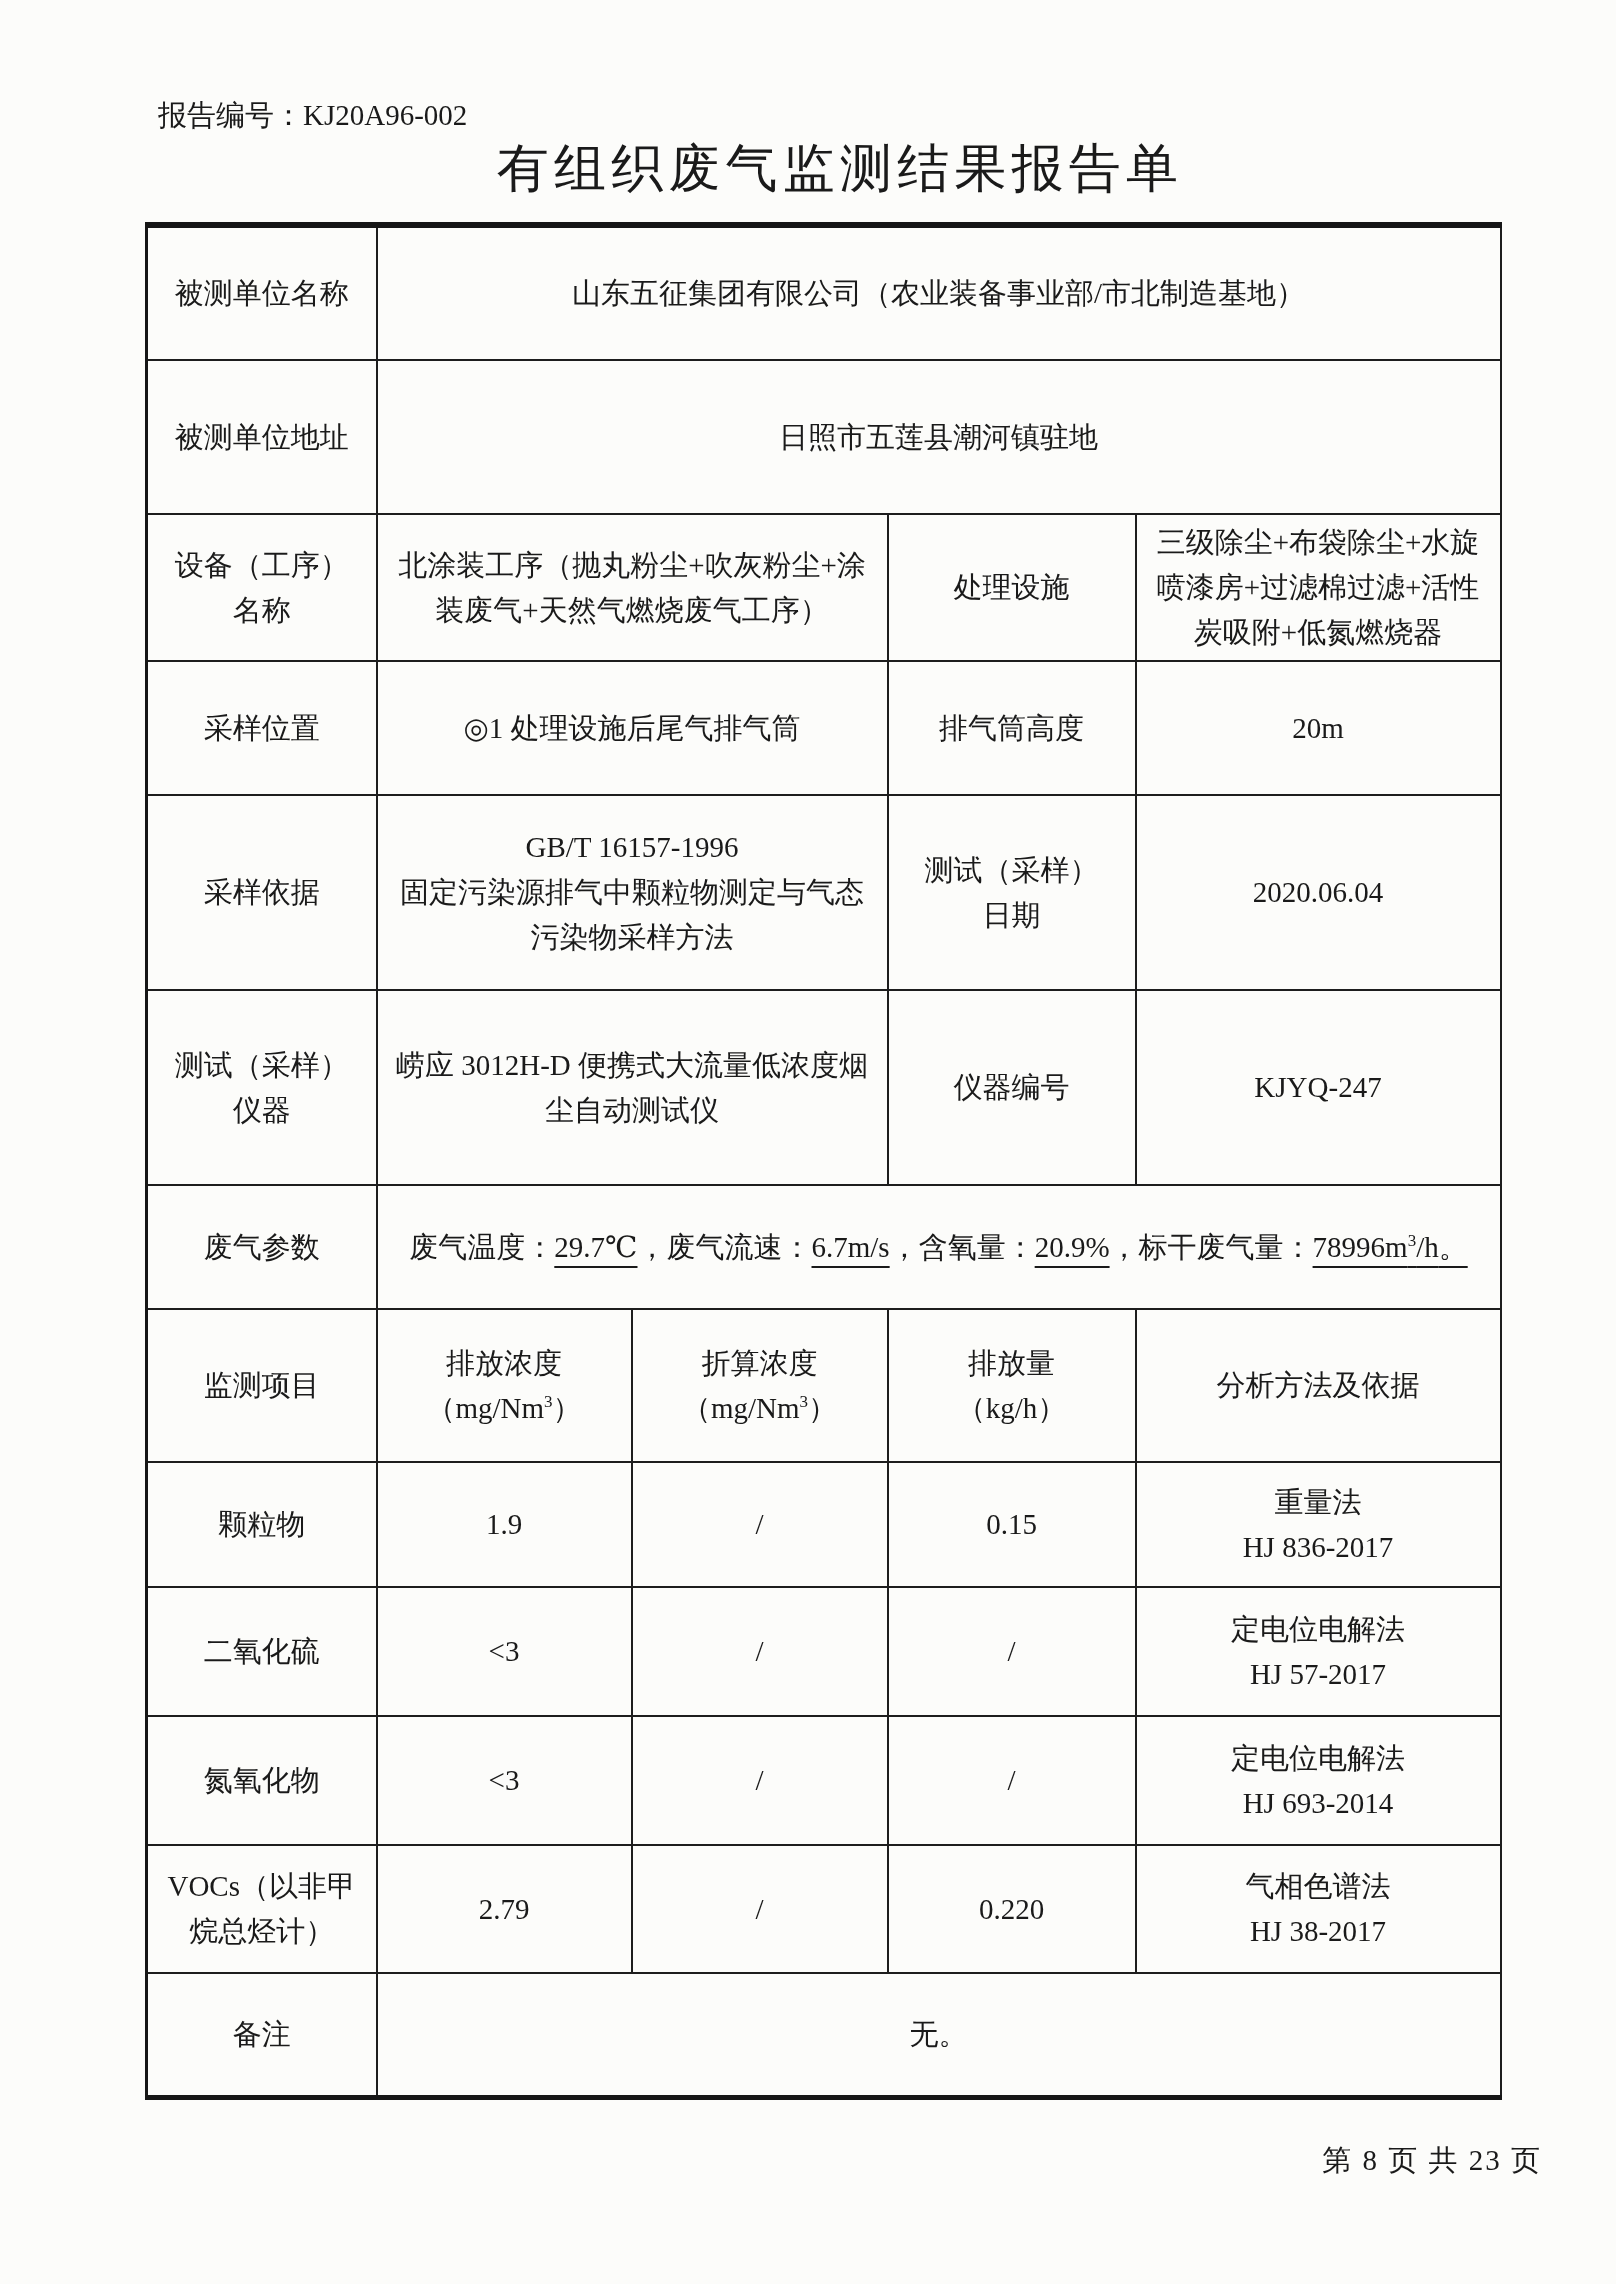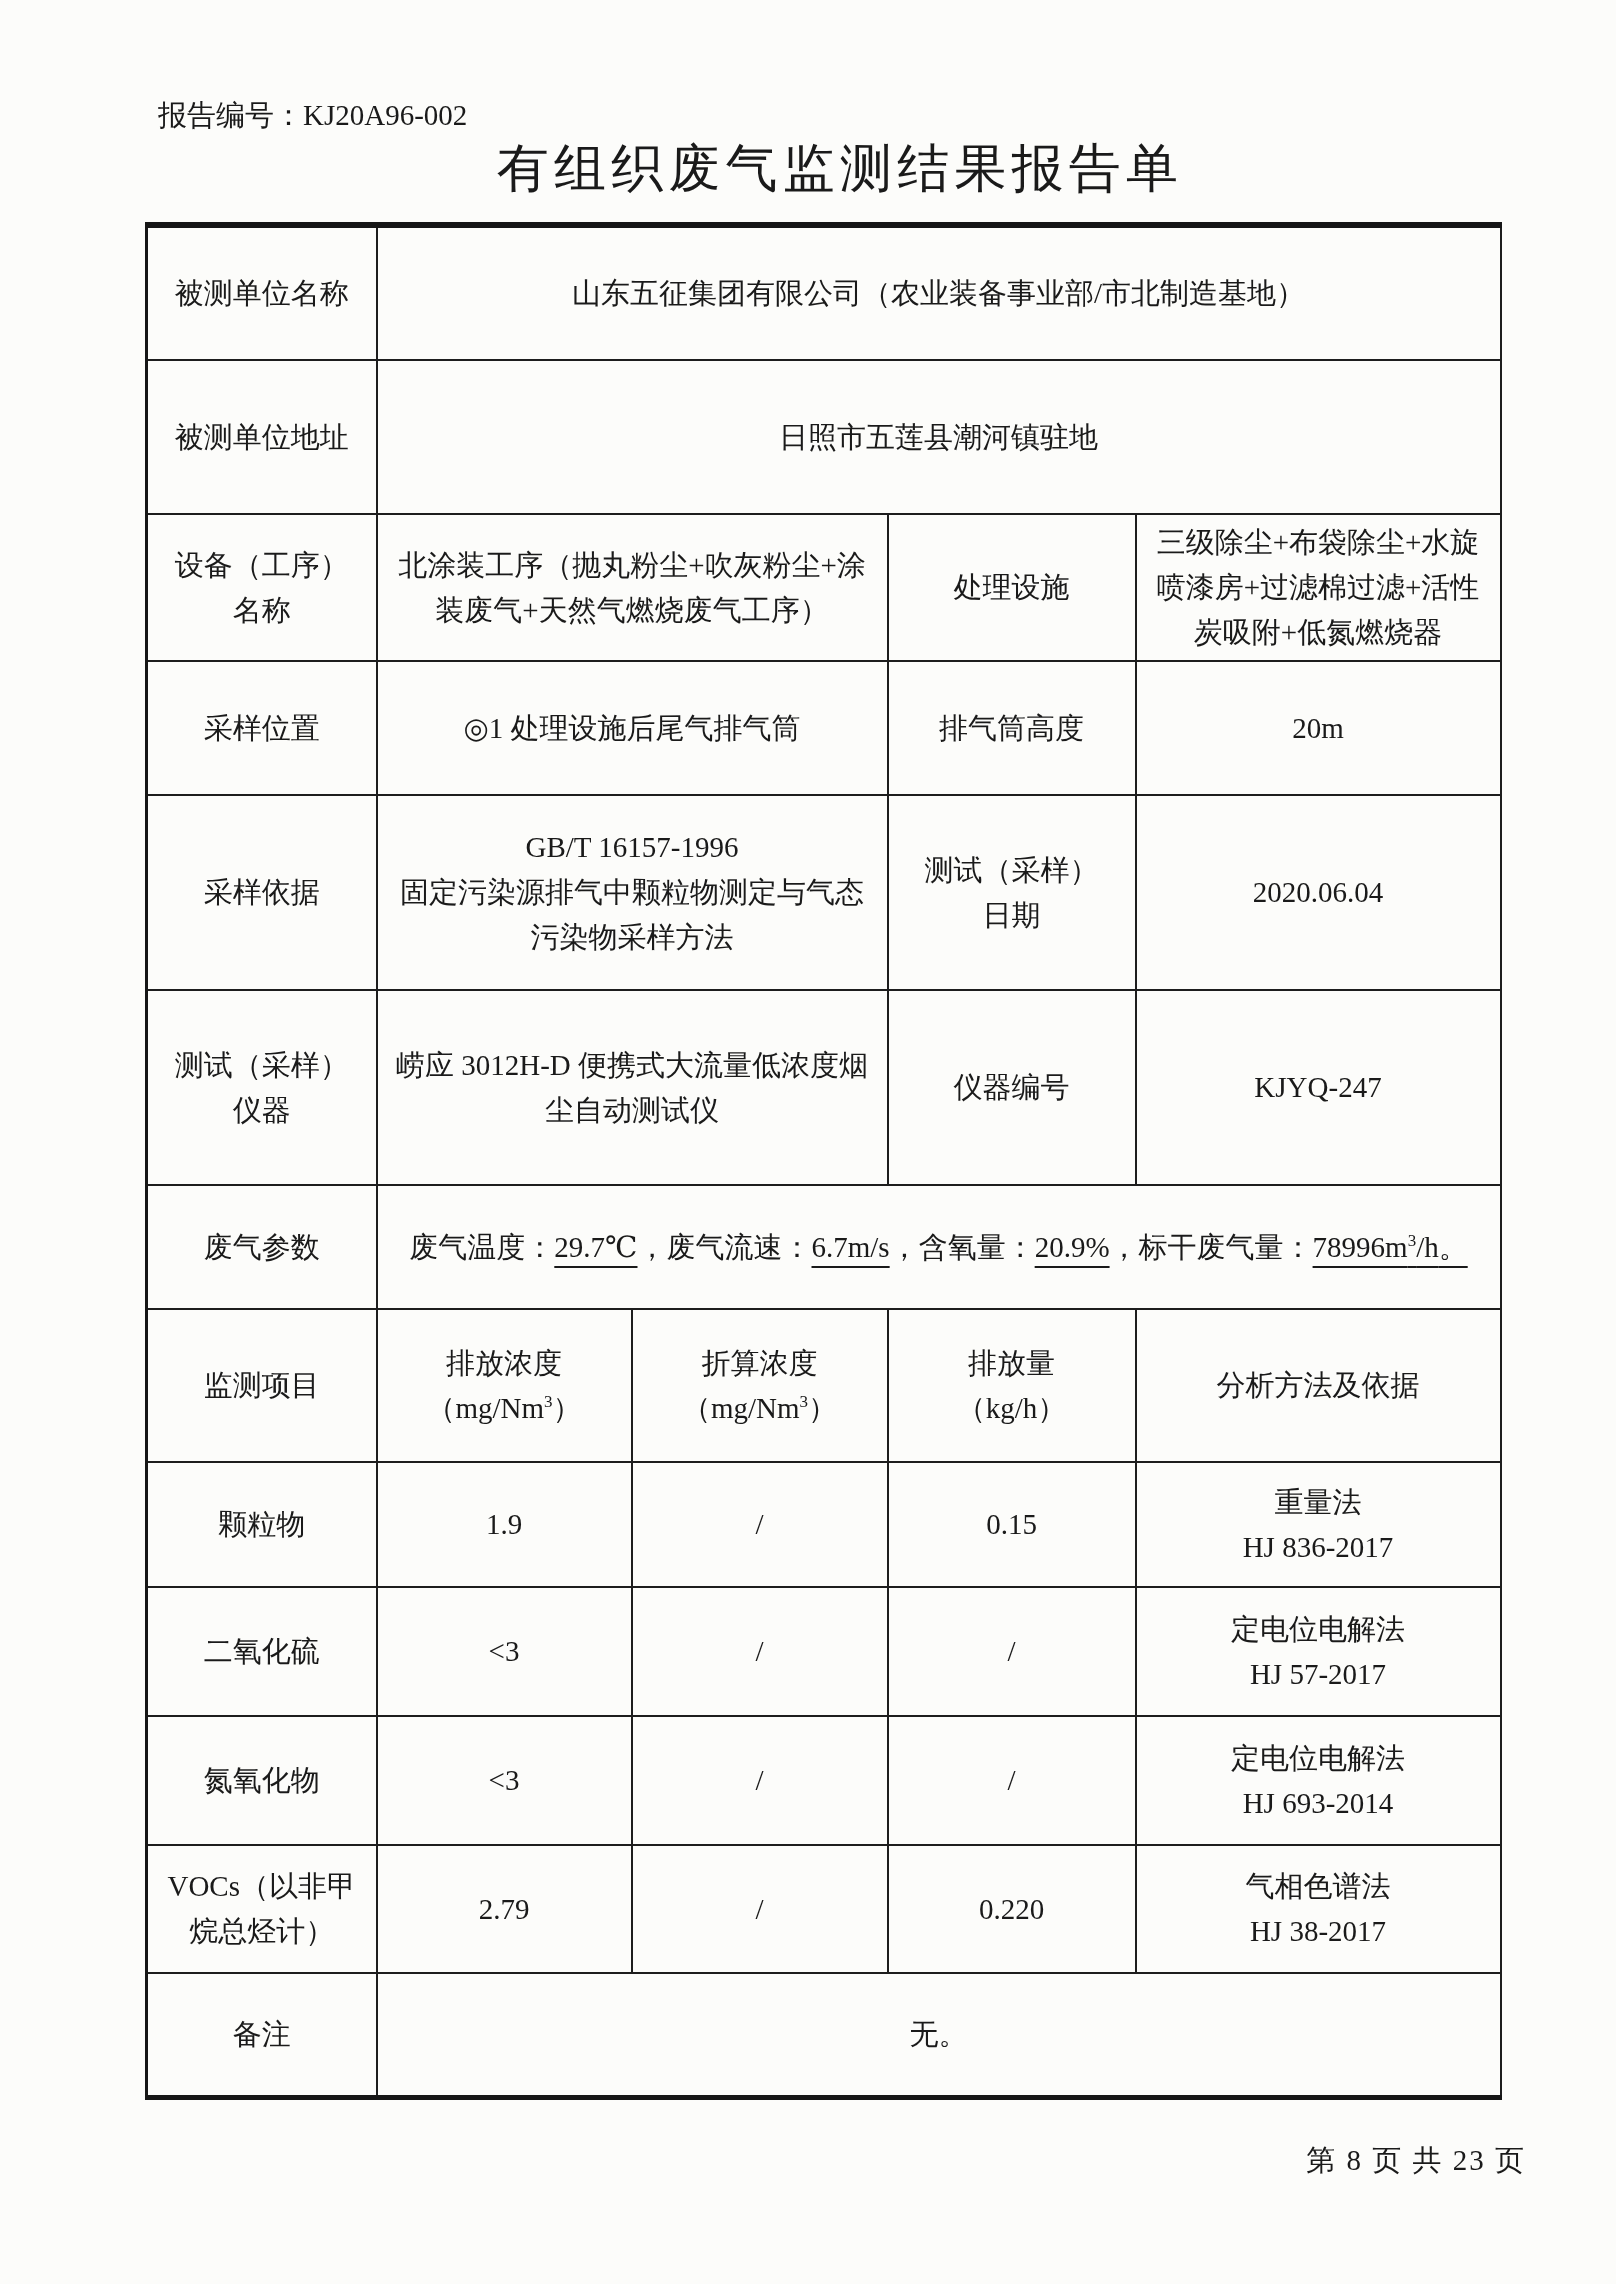--- a/index.html
+++ b/index.html
@@ -65,21 +65,21 @@
     text-decoration-thickness:2px;
   }
   sup{
     font-size:17px;
     vertical-align:super;
     line-height:0;
   }
   .footer{
     position:absolute;
     top:2141px;
-    right:138px;
+    right:122px;
     font-size:29px;
     letter-spacing:2px;
     white-space:nowrap;
   }
 </style>
 </head>
 <body>
 
 <div class="page">
 

